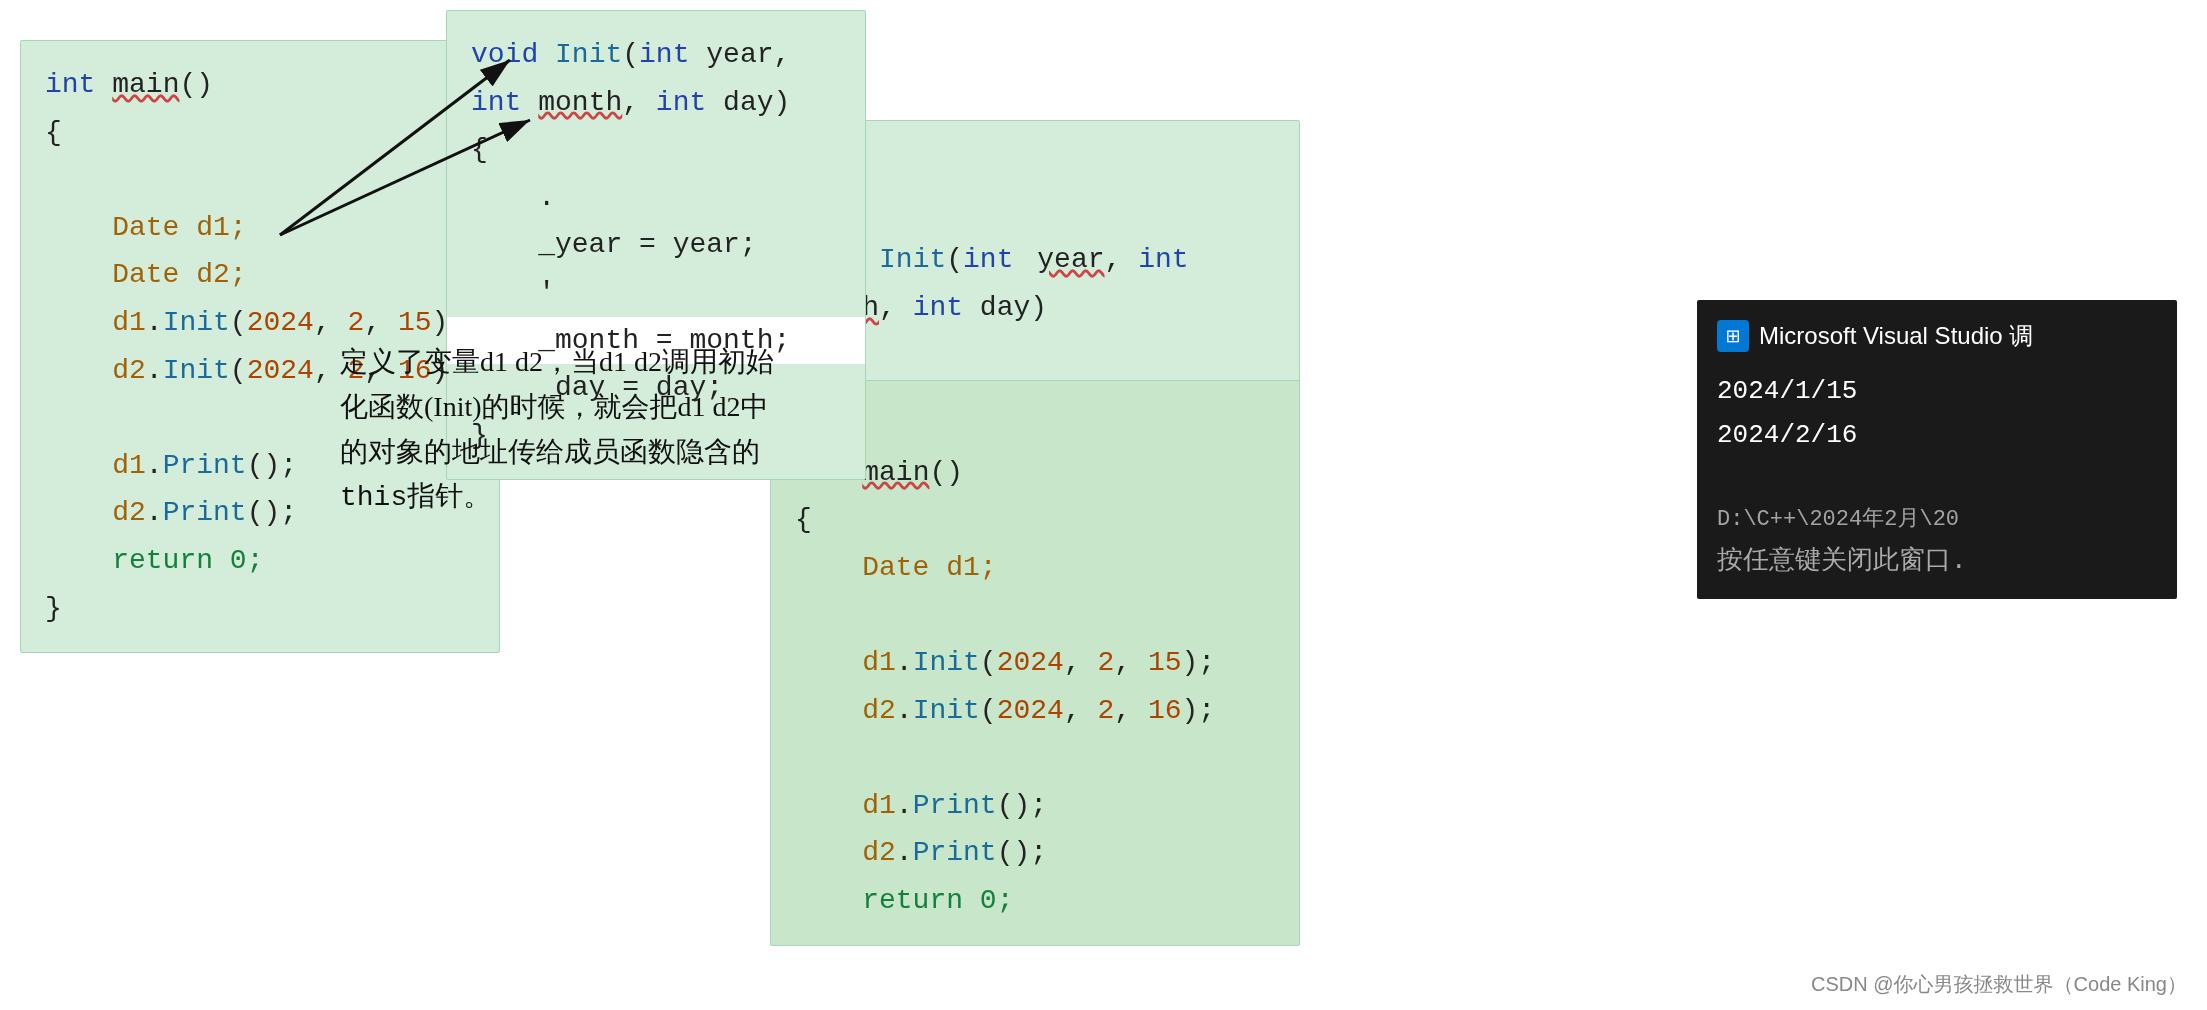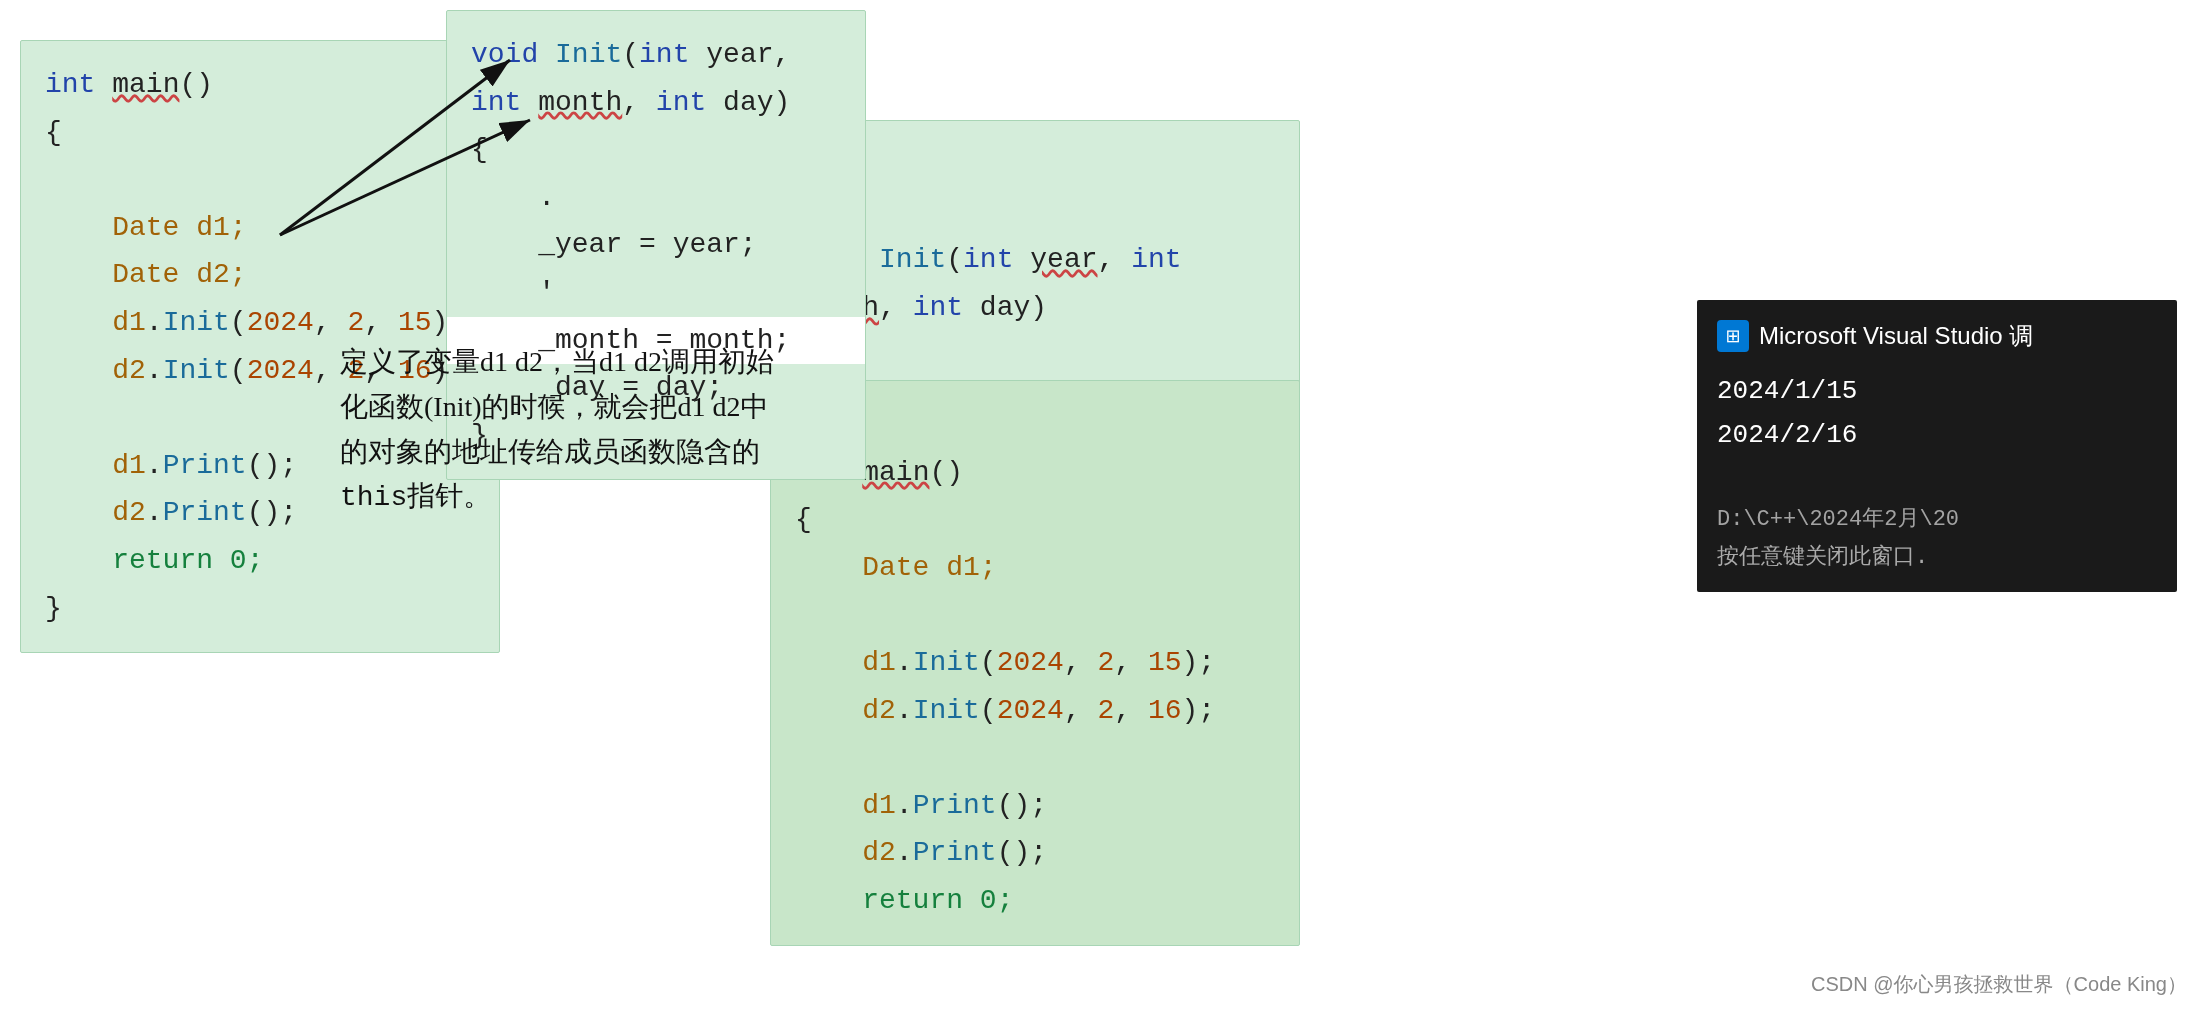--- a/index.html
+++ b/index.html
@@ -107,21 +107,21 @@
       font-family: 'Courier New', Courier, monospace;
     }
 
     .vs-path {
       color: #a3a3a3;
       font-size: 22px;
     }
 
     .vs-hint {
       color: #aaaaaa;
-      font-size: 22px;
+      font-size: 26px;
     }
 
     
     .annotation {
       position: absolute;
       left: 340px;
       top: 340px;
       z-index: 10;
       font-family: 'SimSun', 'STSong', serif;
       font-size: 28px;
@@ -223,21 +223,21 @@
     <span class="plain">&nbsp;&nbsp;&nbsp;&nbsp;_day = day;</span>
   </div>
   <div><span class="plain">}</span></div>
 </div>
 
 <div class="code-panel panel3">
   <div><span class="plain">}</span></div>
   <div>&nbsp;</div>
   <div>
     <span class="kw">void</span>
-    <span class="plain"> <span style="color:#1a6b9a;">Init</span>(</span><span class="kw">int</span><span class="plain"> <span style="text-decoration:underline wavy #cc4444;">year</span>, </span><span class="kw">int</span><span class="plain"> <span style="text-decoration:underline wavy #cc4444;">month</span>, </span><span class="kw">int</span><span class="plain"> day)</span>
+    <span class="plain"> <span style="color:#1a6b9a;">Init</span>(</span><span class="kw">int</span><span class="plain"> <span style="text-decoration:underline wavy #cc4444;margin-left:7px;">year</span>, </span><span class="kw">int</span><span class="plain"> <span style="text-decoration:underline wavy #cc4444;">month</span>, </span><span class="kw">int</span><span class="plain"> day)</span>
   </div>
   <div><span class="plain">{</span></div>
   <div>
     <span class="plain">&nbsp;&nbsp;&nbsp;&nbsp;_year = year;</span>
   </div>
   <div>
     <span class="plain">&nbsp;&nbsp;&nbsp;&nbsp;_month = month;</span>
   </div>
   <div style="background:#9ecfa0; display:block; margin:0 -24px; padding:0 24px;">
     <span class="plain">&nbsp;&nbsp;&nbsp;&nbsp;_day = day;</span>

